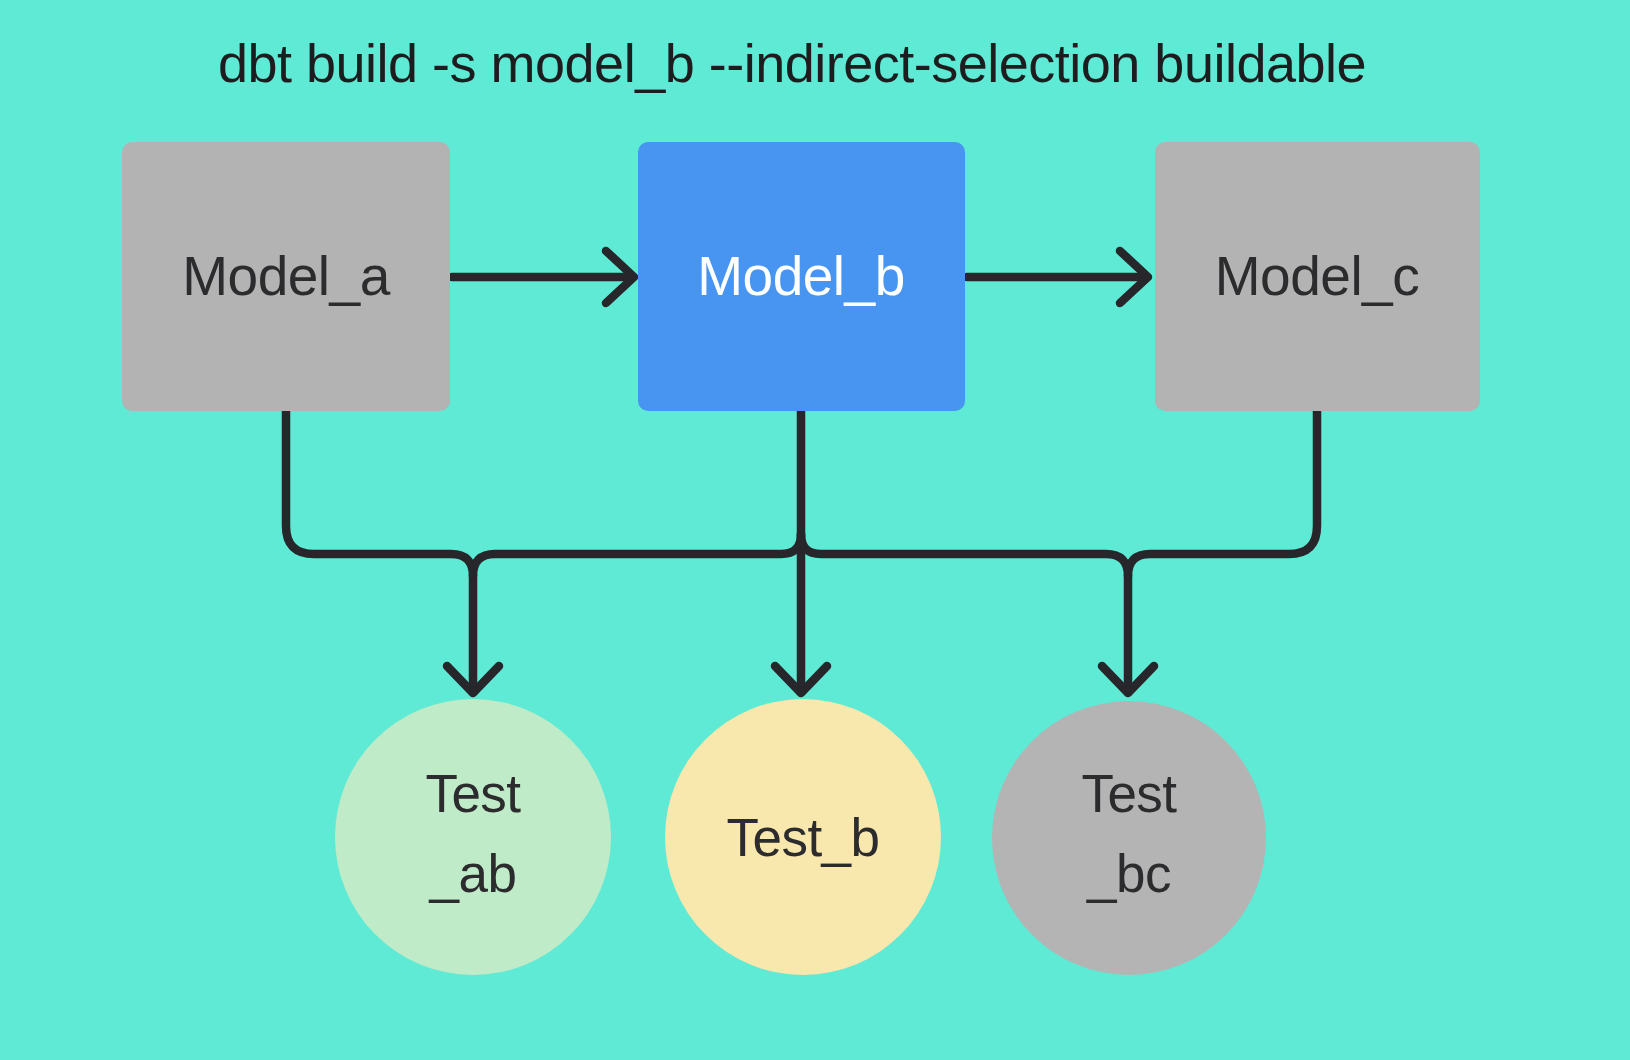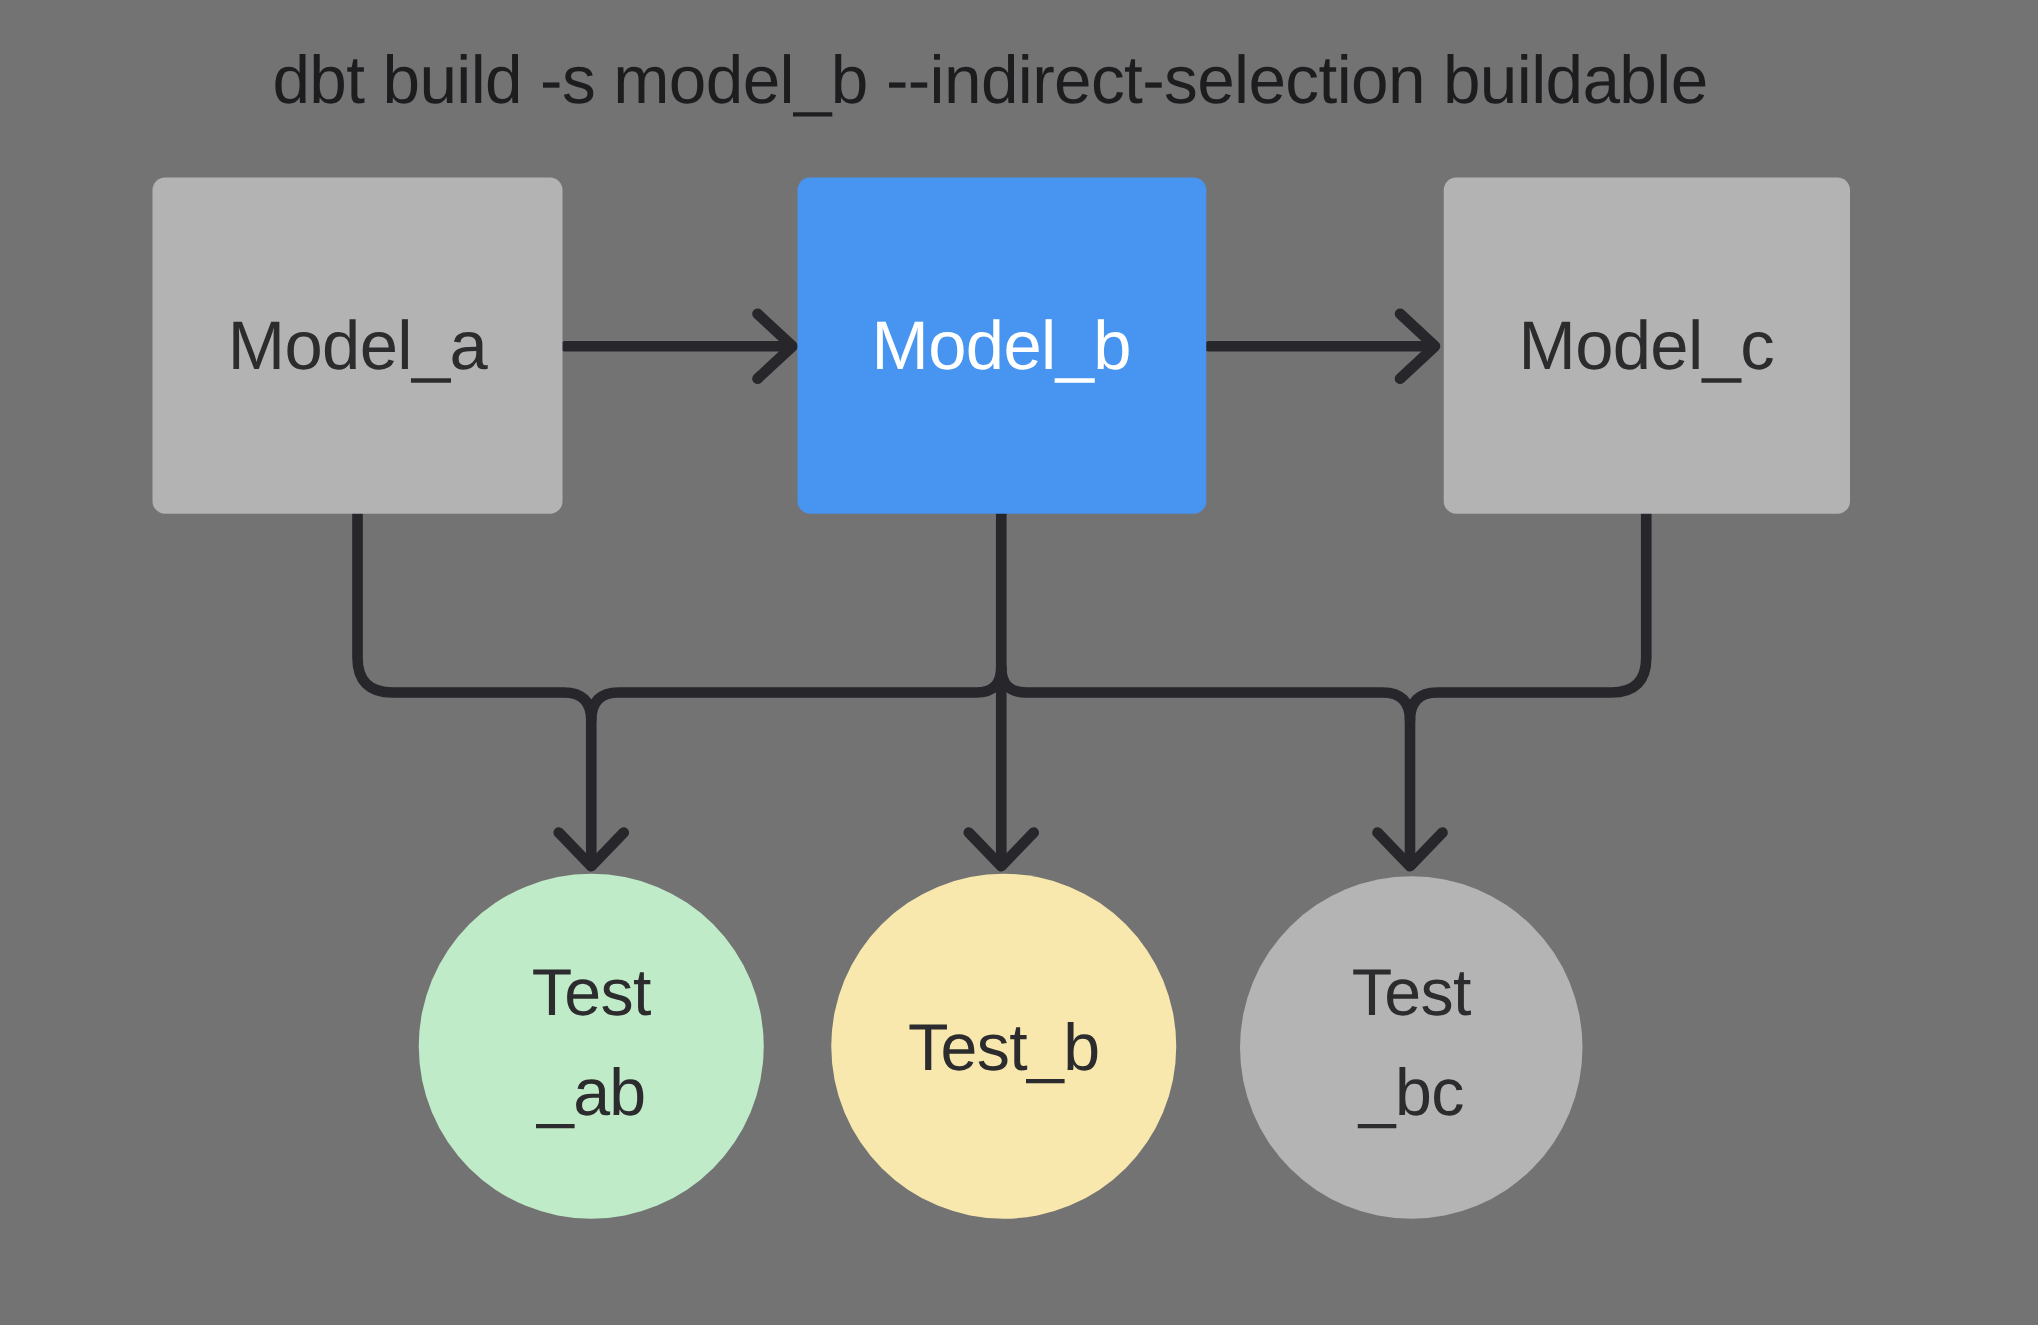--- a/index.html
+++ b/index.html
@@ -4,21 +4,21 @@
 <style>
   html, body {
     margin: 0;
     padding: 0;
     background: #ffffff;
   }
   .stage {
     position: relative;
     width: 1630px;
     height: 1060px;
-    background: #737373;
+    background: #5eead4;
     overflow: hidden;
   }
   svg {
     display: block;
     font-family: "Liberation Sans", "DejaVu Sans", sans-serif;
   }
   .diagram-title {
     font-size: 54px;
     font-weight: 500;
     letter-spacing: -0.5px;

